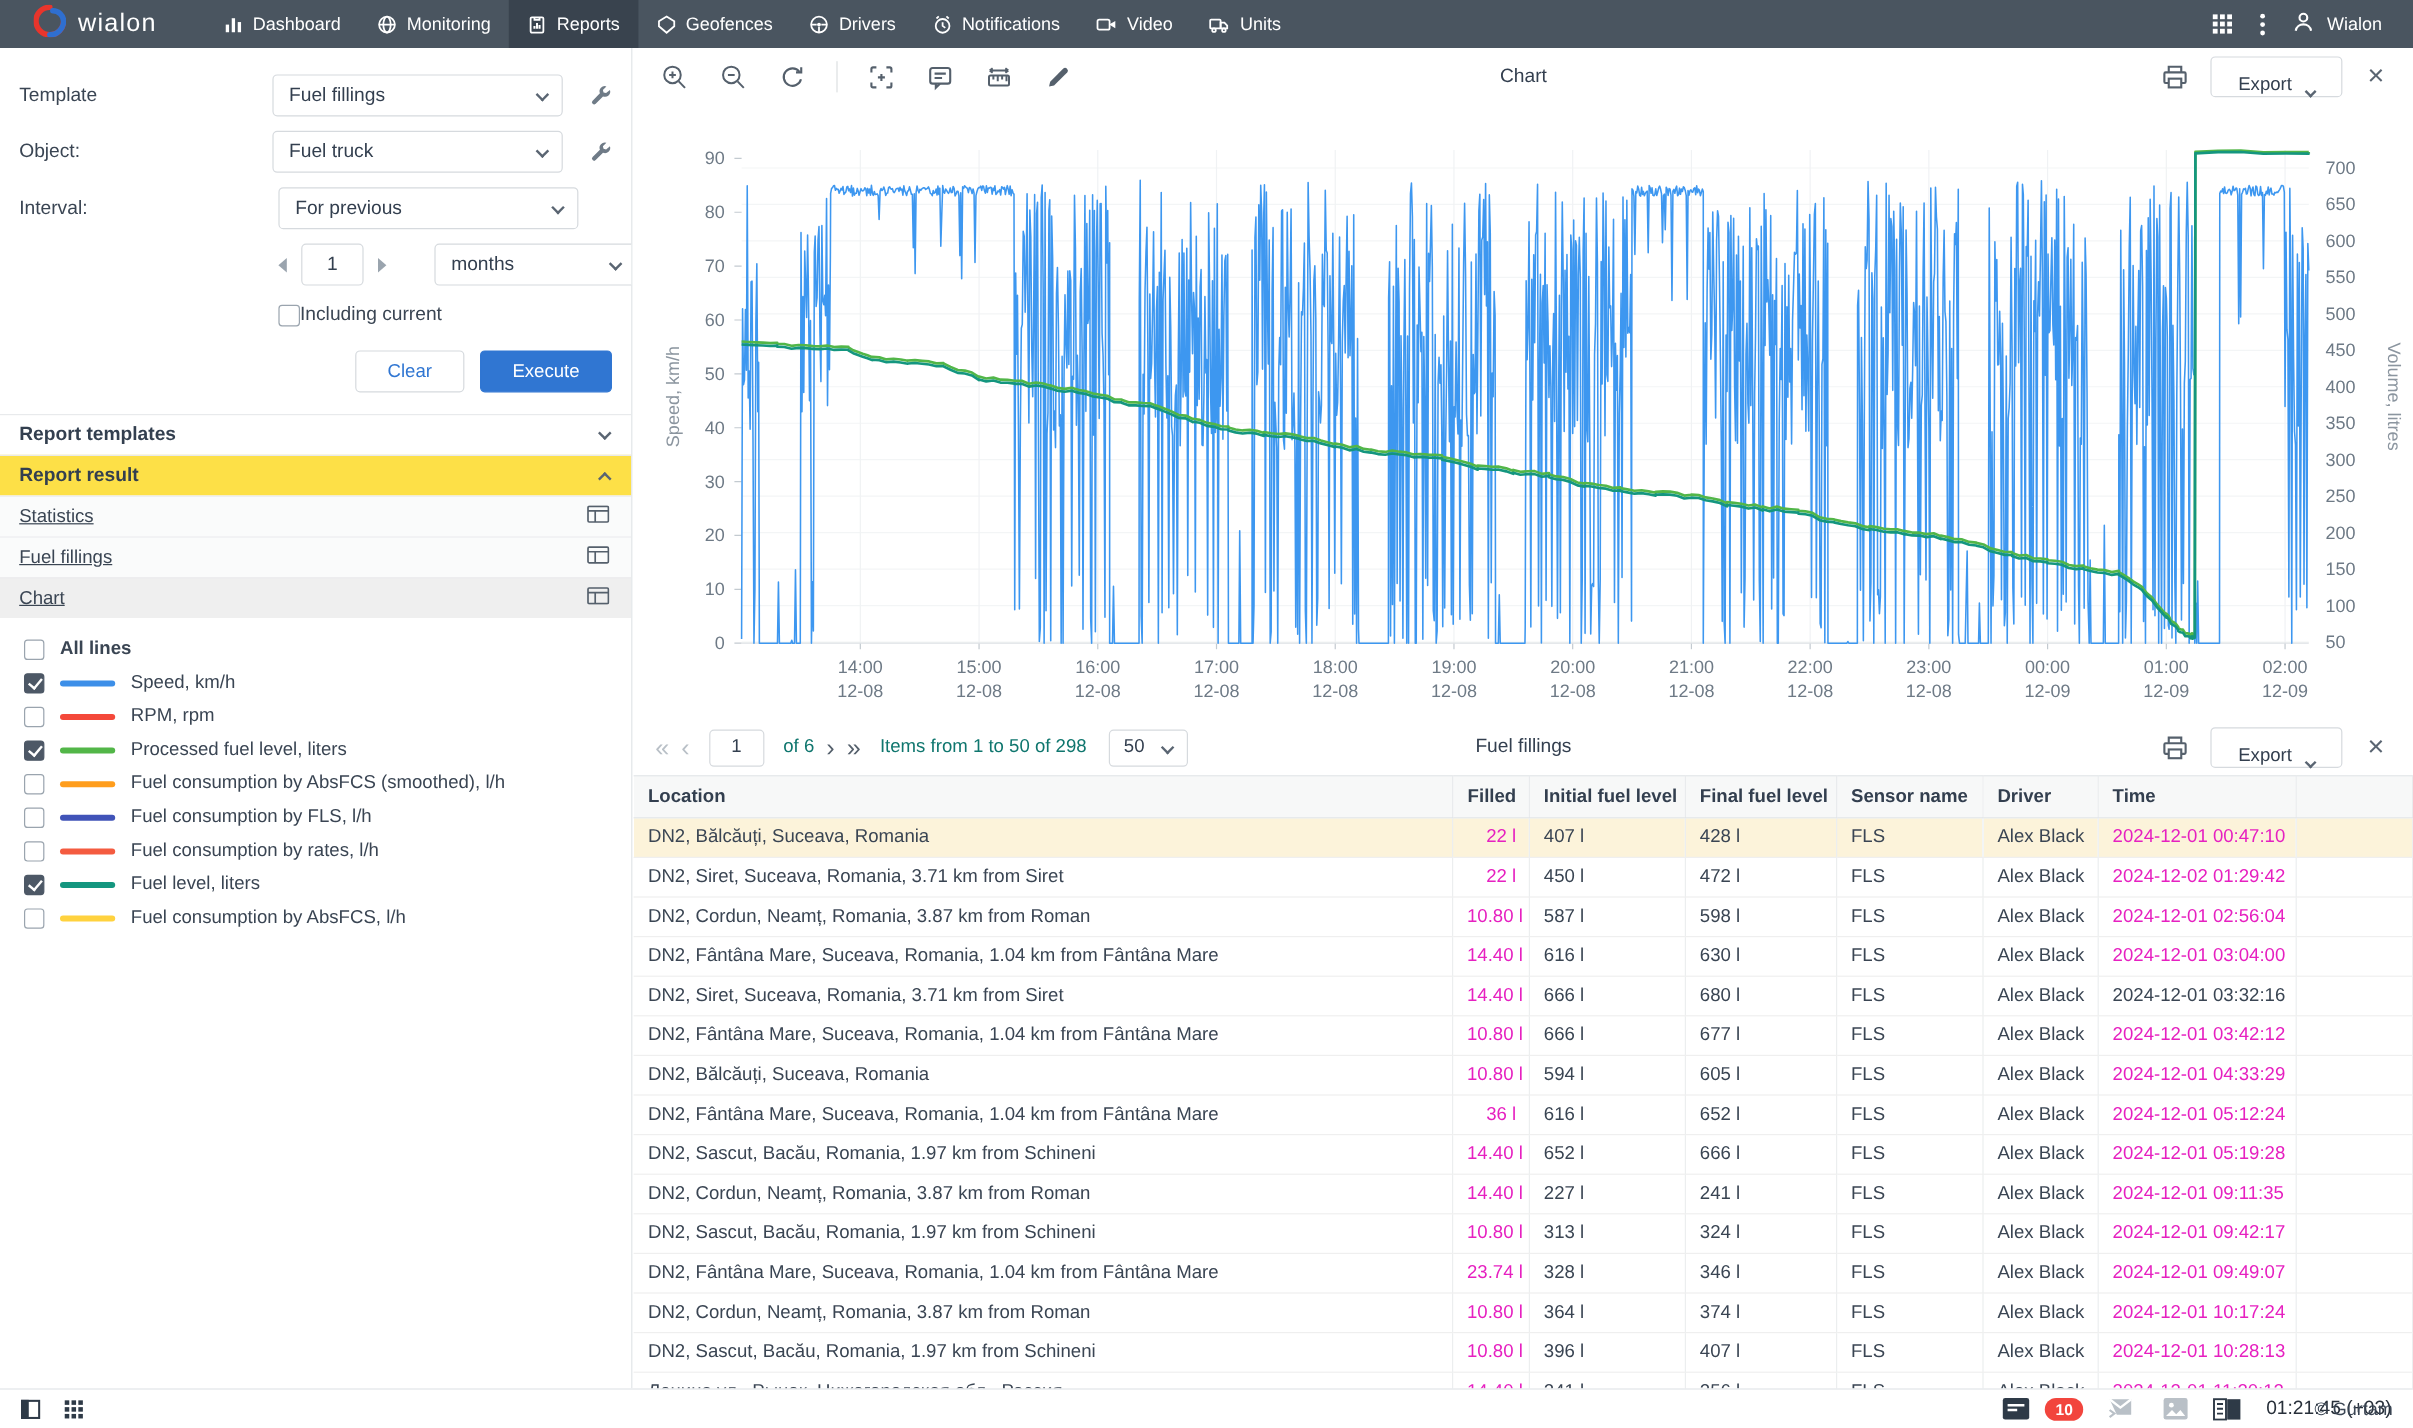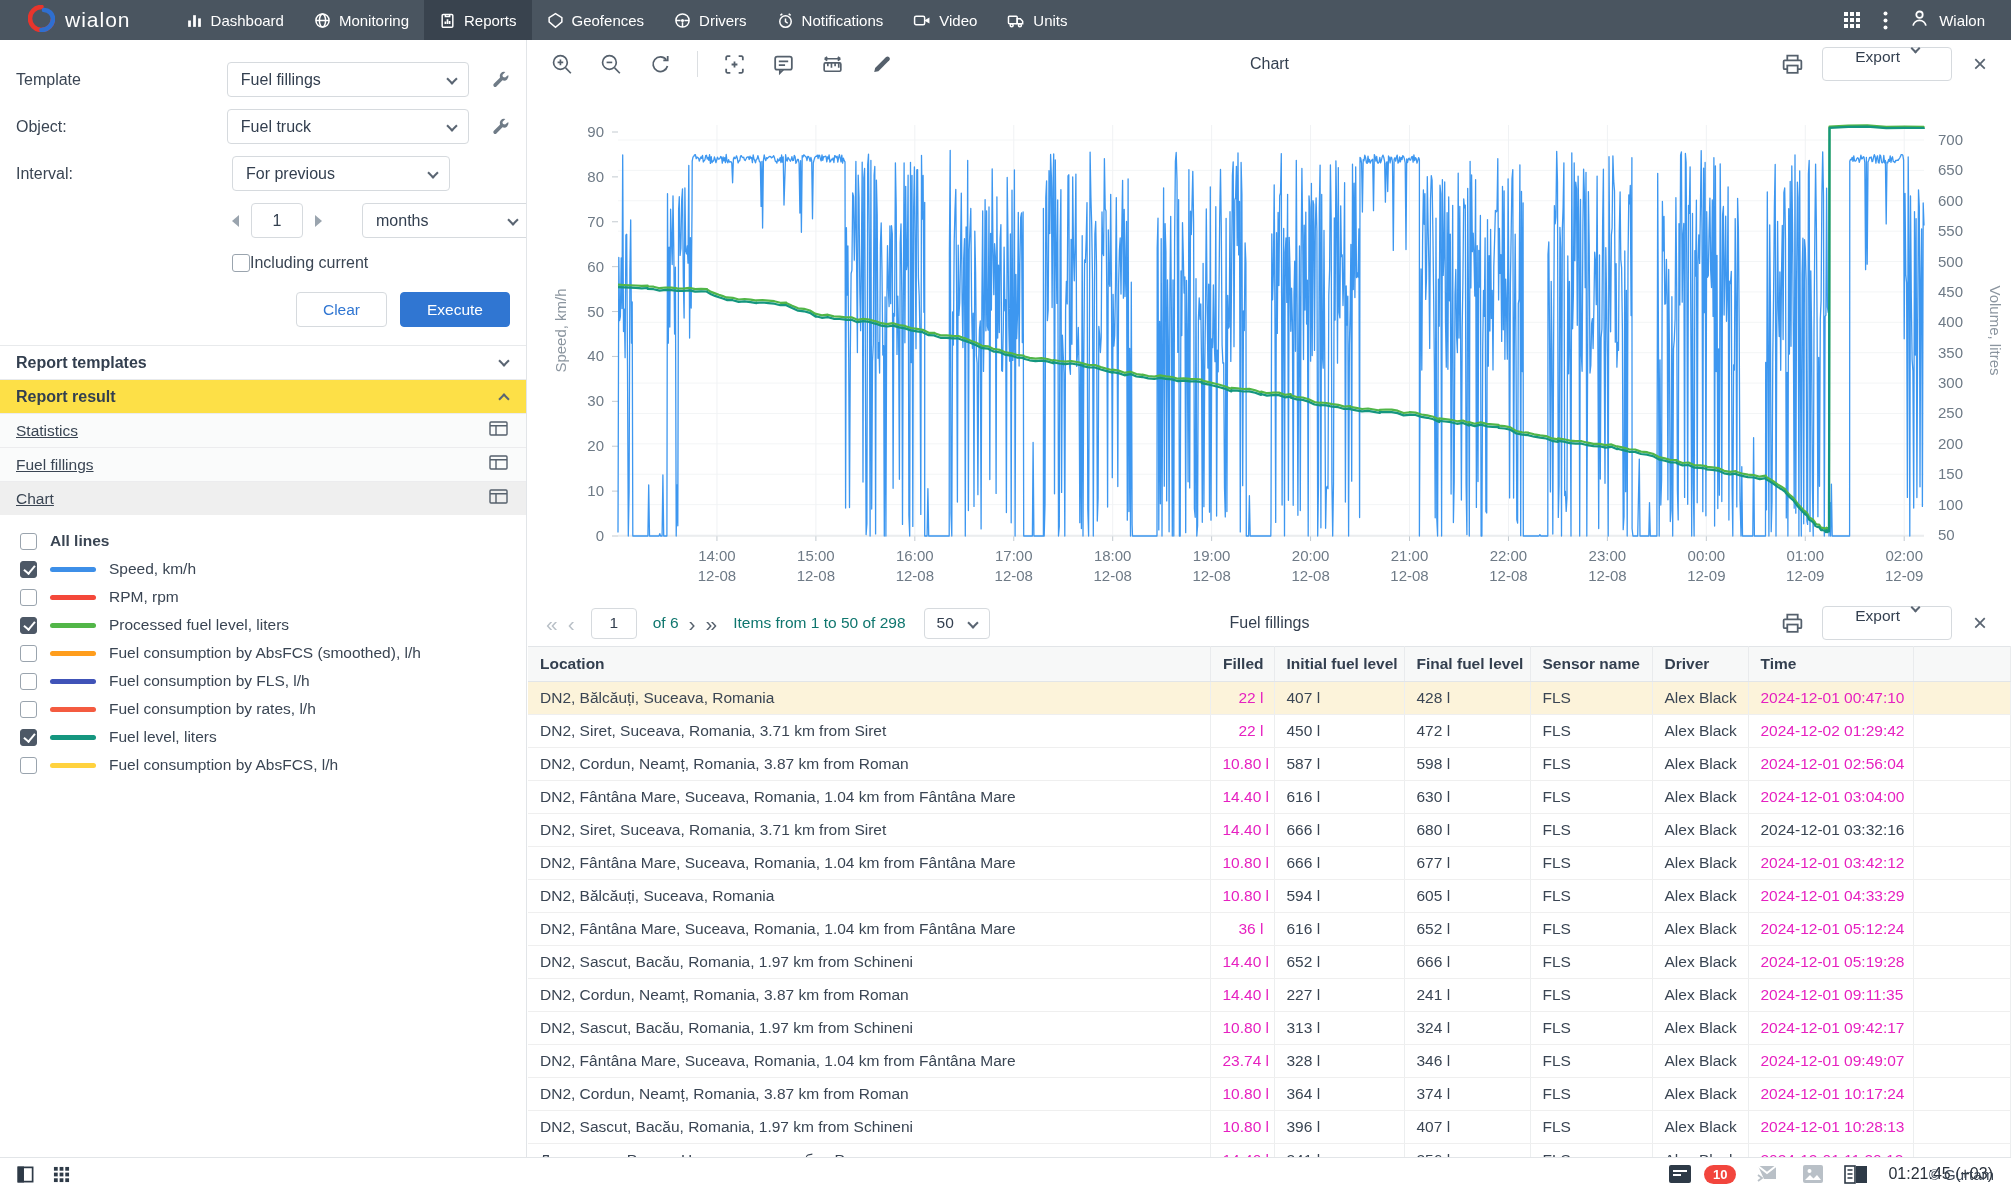--- a/index.html
+++ b/index.html
@@ -71,21 +71,21 @@
   .legend-row .lbl { font-size:15.5px; color:#3a4553; }
   .legend-row.bold .lbl { font-weight:700; margin-left:13px; }
   .legend-row .cb { width:17px; height:17px; }
 
   
   .main { position:absolute; top:40px; left:528px; right:0; bottom:33px; background:#fff; }
   .panel-head { height:48px; display:flex; align-items:center; position:relative; }
   .panel-title { position:absolute; left:0; right:0; text-align:center; font-size:16px; color:#333f4f; pointer-events:none; }
   .head-right { margin-left:auto; display:flex; align-items:center; gap:17px; padding-right:20px; z-index:2; }
   .export-btn { height:34px; border:1px solid #d6dade; border-radius:4px; background:#fff;
-    display:flex; align-items:flex-start; gap:12px; padding:0 32px; font-size:15.5px; color:#333f4f; cursor:pointer; }
+    display:flex; align-items:flex-end; gap:12px; padding:0 22px; font-size:15.5px; color:#333f4f; cursor:pointer; }
   .export-btn .chev { width:7px; height:7px; margin-top:-3px; }
   .close-x { font-size:24px; color:#5a6572; cursor:pointer; line-height:1; padding:0 4px; }
   .icon-btn { color:#55606c; cursor:pointer; display:flex; }
   .chart-toolbar { display:flex; align-items:center; gap:24px; padding-left:22px; z-index:2; }
   .tb-divider { width:1px; height:26px; background:#dcdfe2; }
   #chart-svg { display:block; }
   .xt { font-size:15px; fill:#6e7a86; text-anchor:middle; }
   .yt { font-size:15px; fill:#6e7a86; }
   .at { font-size:15px; fill:#8b959f; }
 
@@ -268,21 +268,21 @@
         <span class="caret chev down"></span>
       </div>
       <span class="wrench">
         <svg width="19" height="19" viewBox="0 0 20 20" fill="currentColor">
           <path d="M18.2 5.2a4.6 4.6 0 0 1-6.1 5.7l-6.4 6.4a1.9 1.9 0 0 1-2.7-2.7l6.4-6.4a4.6 4.6 0 0 1 5.7-6.1L12 5.2l.6 2.2 2.2.6z"></path>
         </svg>
       </span>
     </div>
     <div class="form-row">
       <span class="form-label">Interval:</span>
-      <div class="select" style="width:218px">
+      <div class="select" style="width:250px">
         <span>For previous</span>
         <span class="caret chev down"></span>
       </div>
     </div>
     <div class="form-row">
       <div class="ctrl-col">
         <span class="spin-arrow left"></span>
         <input class="num-input" value="1" style="">
         <span class="spin-arrow right"></span>
         <div class="select sel-months">

